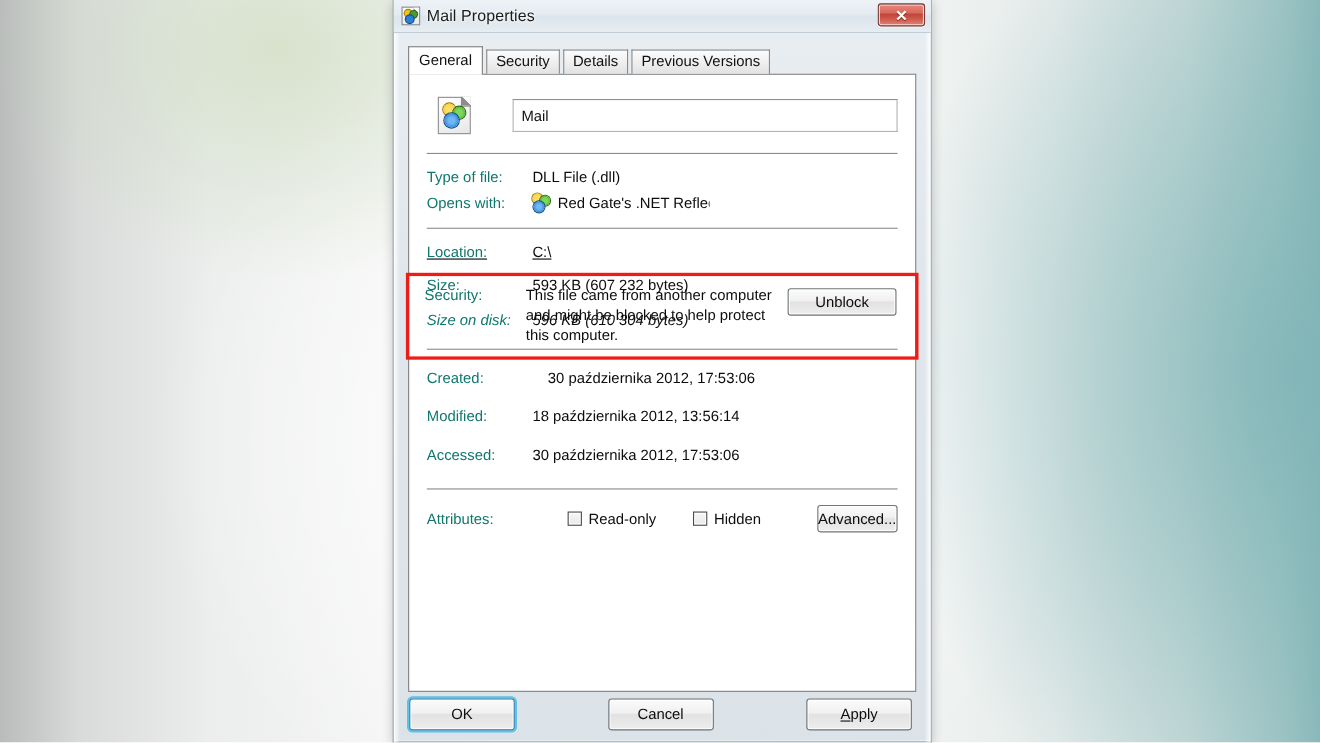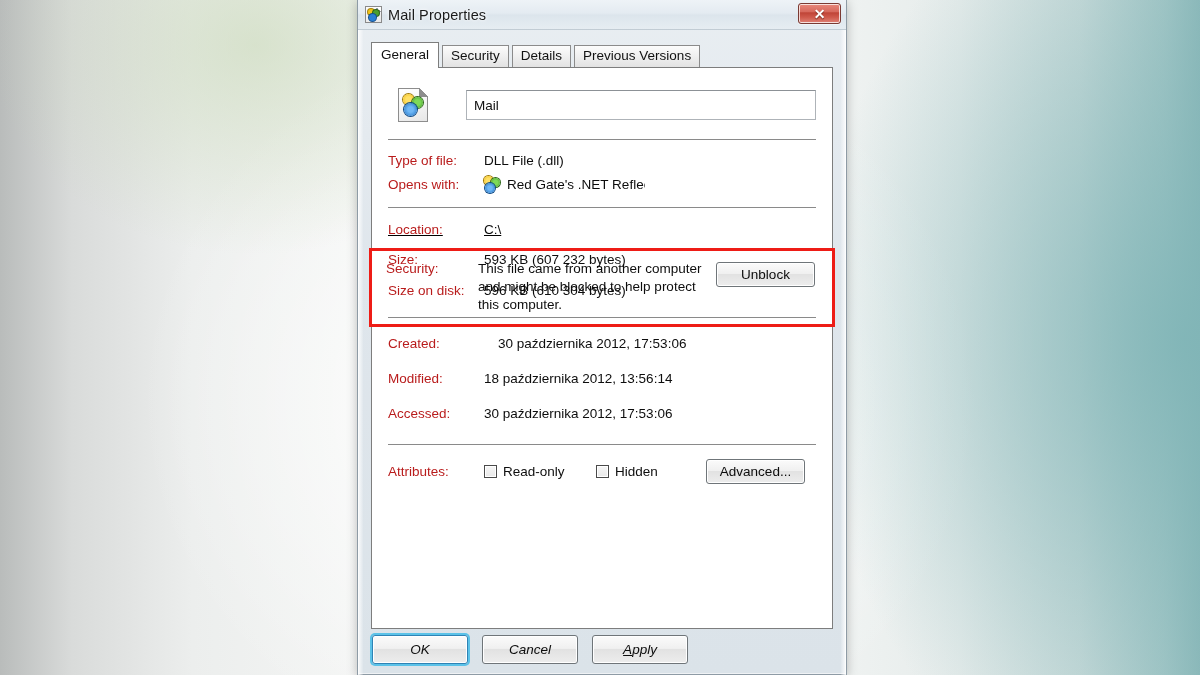--- a/index.html
+++ b/index.html
@@ -115,21 +115,21 @@
     height: 562px;
     background: #ffffff;
     border: 1px solid #7d7d7d;
     padding: 16px 16px 0 16px;
   }
 
   
   .row { display: flex; align-items: flex-start; }
   .lbl {
     width: 96px; flex: none;
-    font-size: 13.5px; color: #b91c1c; line-height: 17px;
+    font-size: 13.5px; color: #0f766e; line-height: 17px;
     white-space: nowrap;
   }
   .val {
     font-size: 13.5px; color: #0d0d0d; line-height: 17px;
     white-space: nowrap;
   }
   .sep { height: 1px; background: #8a8a8a; margin: 0; }
 
   
   #name-row { display:flex; align-items:center; padding: 4px 0 0 4px; }
@@ -211,23 +211,22 @@
     padding: 9px 12px 10px 14px;
   }
   #security-box .inner { display: flex; align-items: flex-start; }
   #sec-text { font-size: 13.5px; color: #0d0d0d; line-height: 18px; width: 228px; }
   #unblock-btn { width: 99px; height: 25px; margin-left: 10px; margin-top: 2px; flex: none; }
 
   
   #footer {
     position: absolute; left: 0; right: 0; bottom: 0;
     height: 50px;
-    display: flex; align-items: center; justify-content: flex-start;
+    display: flex; align-items: center; justify-content: space-between;
     padding-right: 17px;
-    font-style: italic;
   }
   #footer .btn { width: 96px; height: 29px; margin-left: 14px; }
 </style>
 </head>
 <body>
 
 <div id="backdrop">
 
   <div id="window">
     <div id="glass-edge-l"></div>
@@ -287,21 +286,21 @@
       <div class="sep" style="margin-top:14px;"></div>
 
       <div class="row" style="margin-top:13px;text-decoration:underline;">
         <div class="lbl">Location:</div>
         <div class="val">C:\</div>
       </div>
       <div class="row" style="margin-top:13px;">
         <div class="lbl">Size:</div>
         <div class="val">593 KB (607 232 bytes)</div>
       </div>
-      <div class="row" style="margin-top:14px;">
+      <div class="row" style="margin-top:14px;font-style:italic;">
         <div class="lbl">Size on disk:</div>
         <div class="val">596 KB (610 304 bytes)</div>
       </div>
 
       <div class="sep" style="margin-top:18px;"></div>
 
       <div class="row" style="margin-top:17px;gap:14px;">
         <div class="lbl">Created:</div>
         <div class="val">30 października 2012, 17:53:06</div>
       </div>
@@ -309,21 +308,21 @@
         <div class="lbl">Modified:</div>
         <div class="val">18 października 2012, 13:56:14</div>
       </div>
       <div class="row" style="margin-top:18px;">
         <div class="lbl">Accessed:</div>
         <div class="val">30 października 2012, 17:53:06</div>
       </div>
 
       <div class="sep" style="margin-top:22px;"></div>
 
-      <div class="row" style="margin-top:14px; align-items:center;">
+      <div class="row" style="margin-top:14px; align-items:center;gap:32px;">
         <div class="lbl">Attributes:</div>
         <div class="cbox-wrap" style="width:112px;">
           <span class="cbox"></span>
           <span>Read-only</span>
         </div>
         <div class="cbox-wrap" style="width:110px;">
           <span class="cbox"></span>
           <span>Hidden</span>
         </div>
         <div class="btn" style="width:99px;height:25px;">

